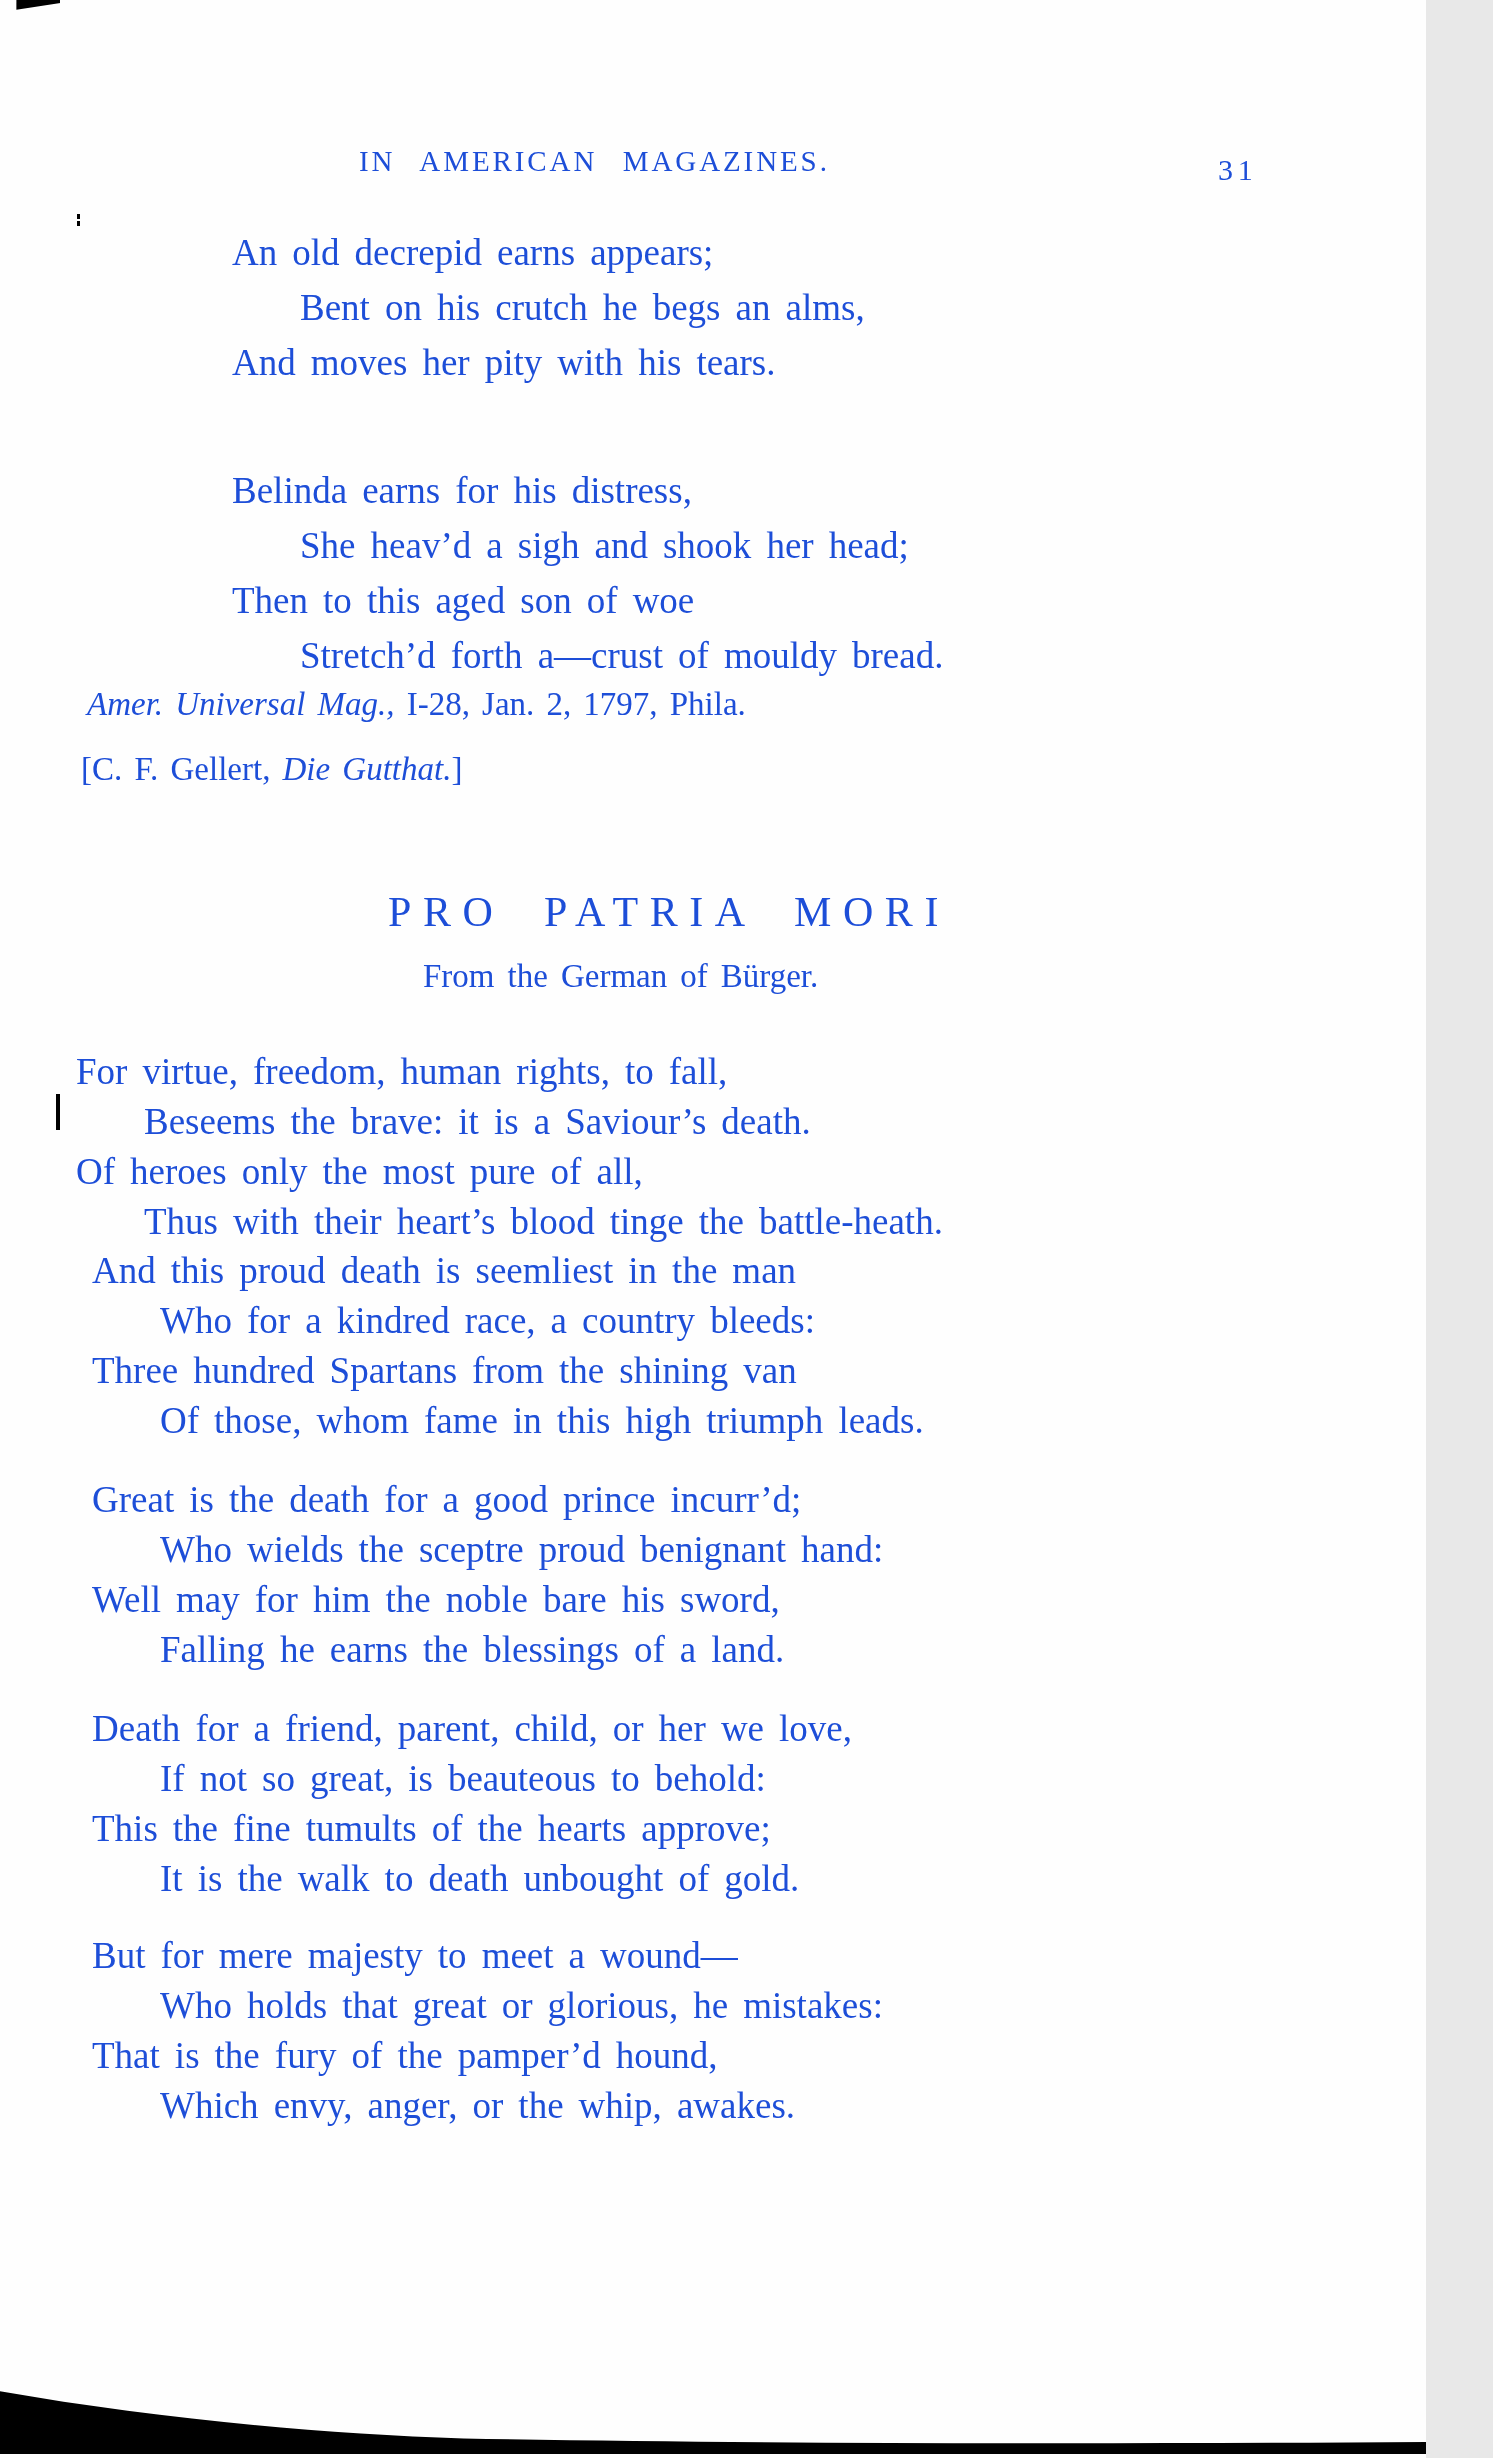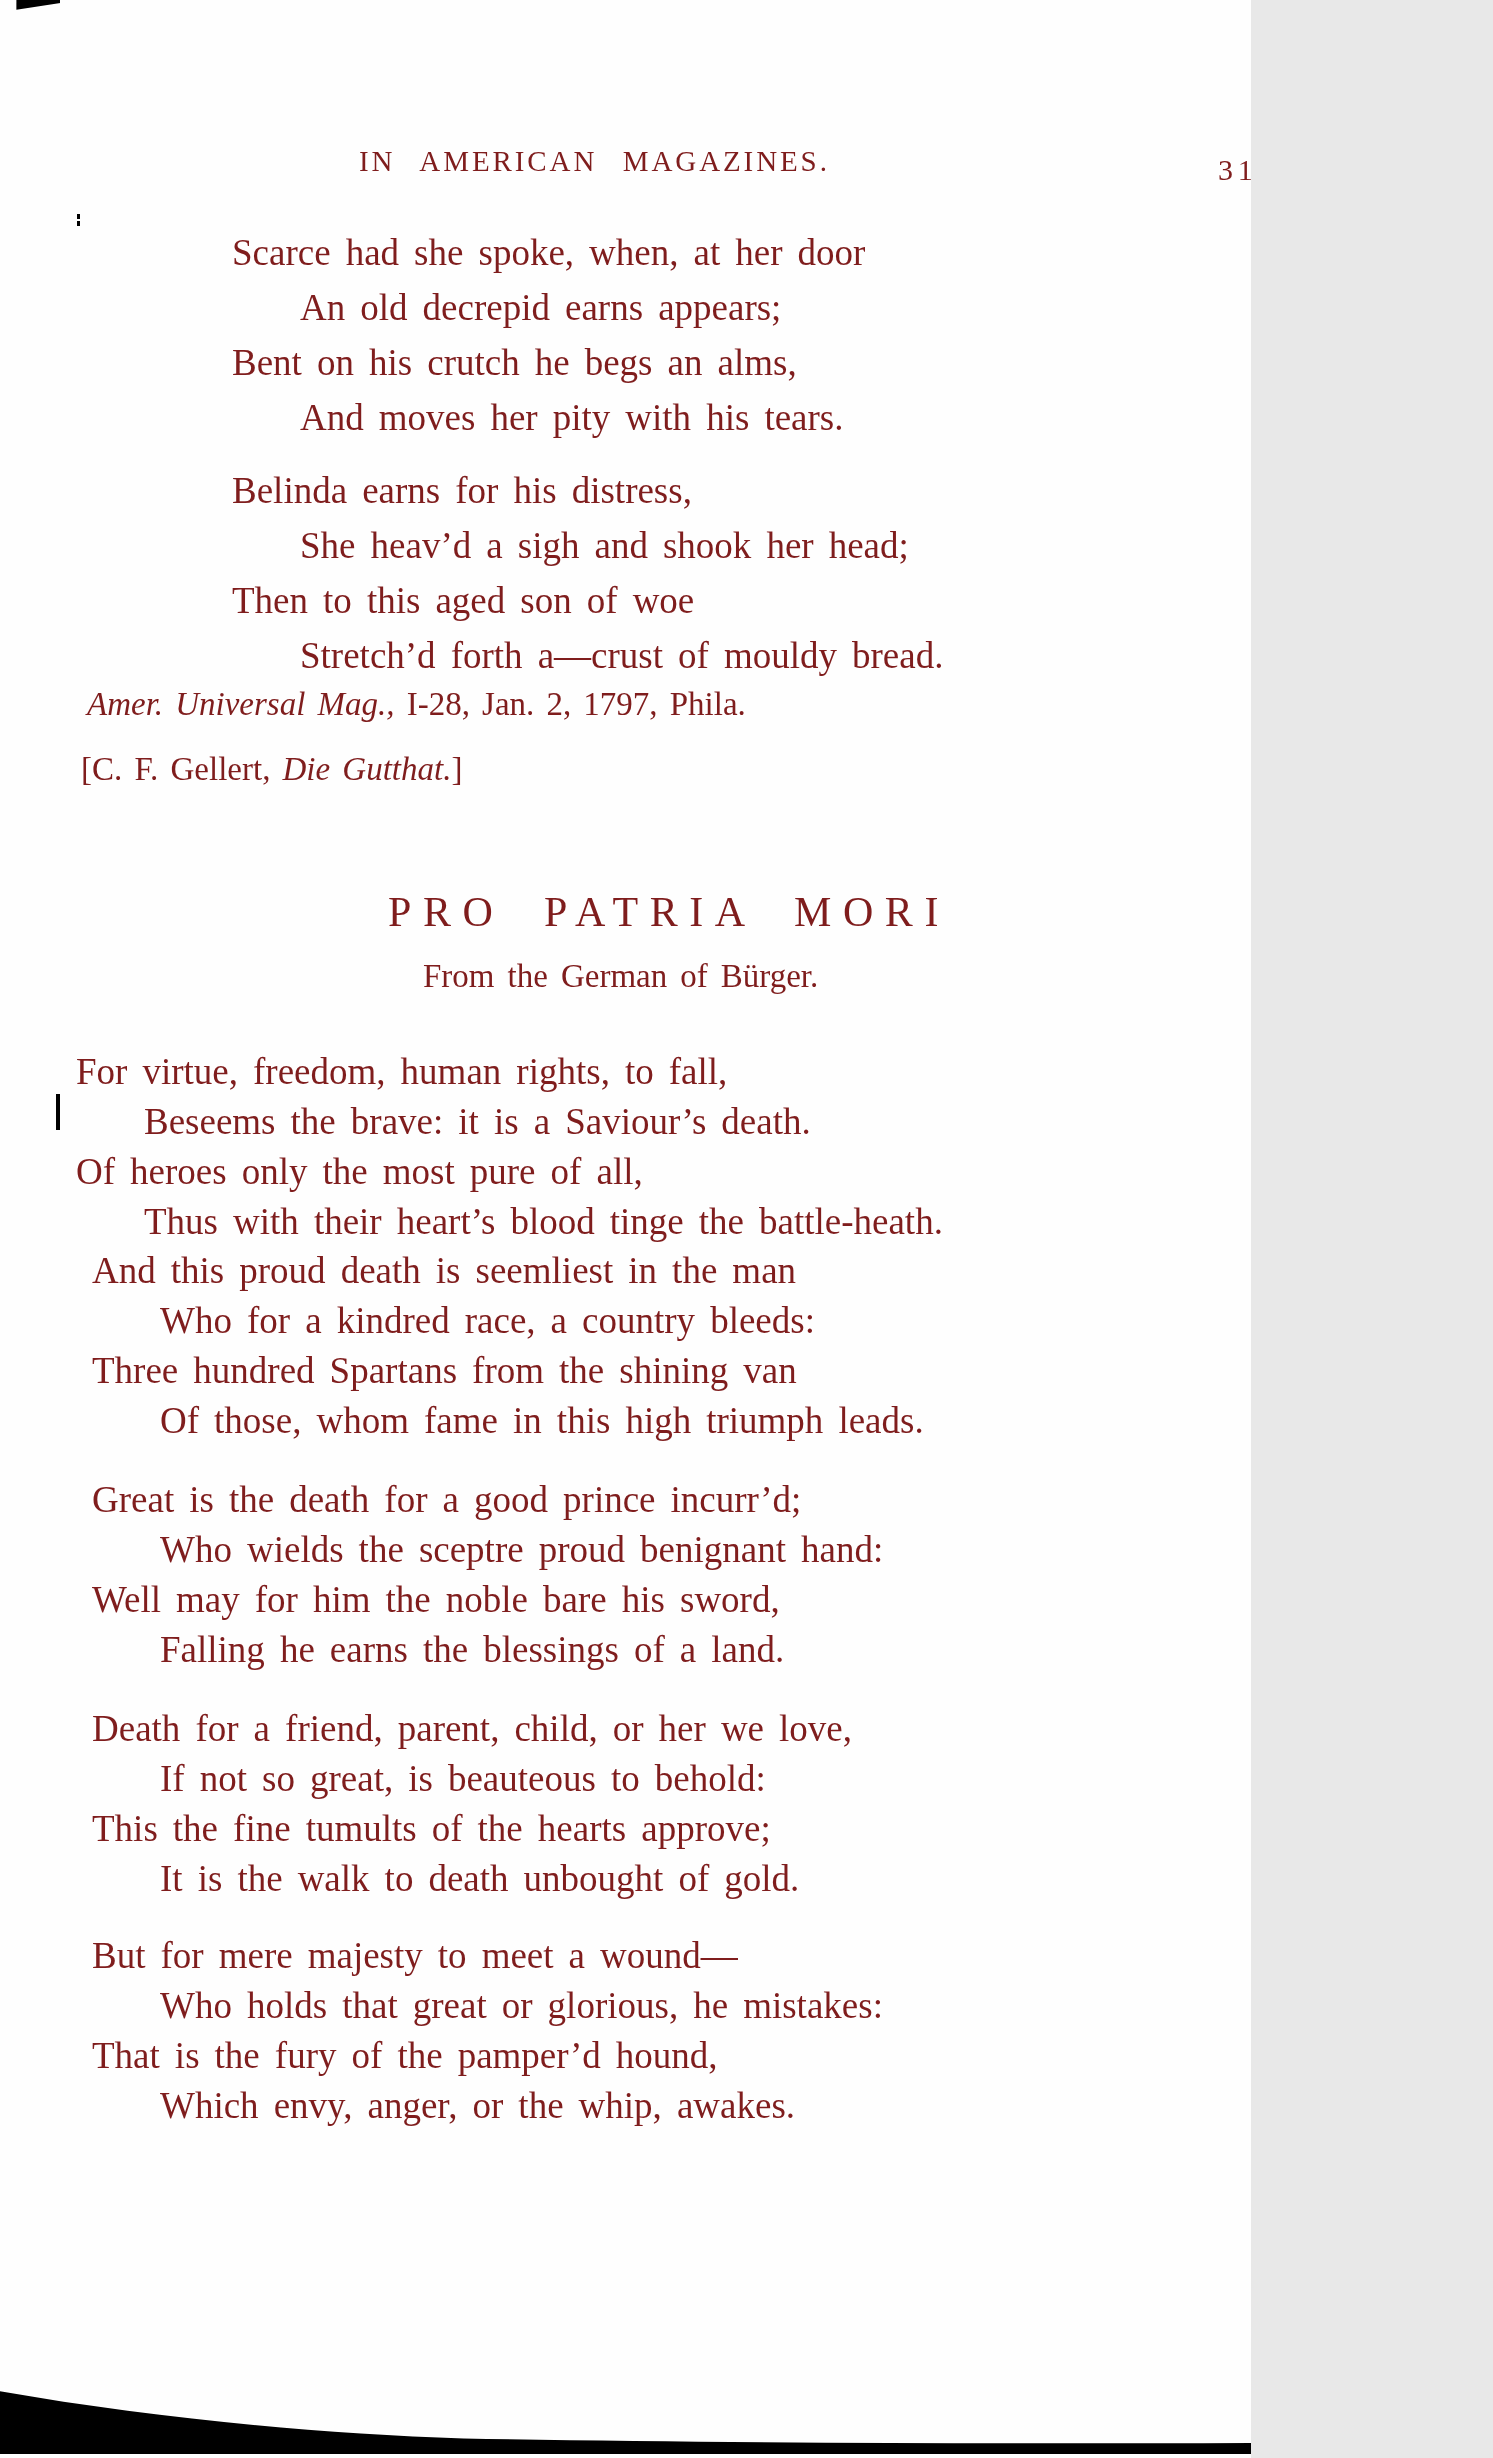--- a/index.html
+++ b/index.html
@@ -2,26 +2,26 @@
 <html><head>
 <meta charset="utf-8">
 <style>
   html, body {
     margin: 0;
     padding: 0;
     background: #e8e8e8;
   }
   .page {
     position: relative;
-    width: 1251px;
+    width: 1426px;
     height: 2458px;
     background: #fefefe;
     overflow: hidden;
     font-family: "Liberation Serif", serif;
-    color: #7f1d1d;
+    color: #1d4ed8;
   }
   .abs { position: absolute; }
 
   .running-head {
     font-size: 29px;
     letter-spacing: 2.9px;
     word-spacing: 15.4px;
     white-space: nowrap;
   }
   .page-num {
@@ -75,21 +75,20 @@
 
   <div class="abs artifact wedge-tl"></div>
   <div class="abs artifact mark-1"></div>
   <div class="abs artifact mark-1b"></div>
   <div class="abs artifact mark-2"></div>
 
   <div class="abs running-head" style="left:359px; top:145px;">IN AMERICAN MAGAZINES.</div>
   <div class="abs page-num" style="left:1218px; top:153px;">31</div>
 
   <div class="abs stanza stanza-belinda" style="left:232px; top:225px;">
-    <div class="line">Scarce had she spoke, when, at her door</div>
     <div class="line">An old decrepid earns appears;</div>
     <div class="line">Bent on his crutch he begs an alms,</div>
     <div class="line">And moves her pity with his tears.</div>
   </div>
 
   <div class="abs stanza stanza-belinda" style="left:232px; top:463px;">
     <div class="line">Belinda earns for his distress,</div>
     <div class="line">She heav’d a sigh and shook her head;</div>
     <div class="line">Then to this aged son of woe</div>
     <div class="line">Stretch’d forth a—crust of mouldy bread.</div>

